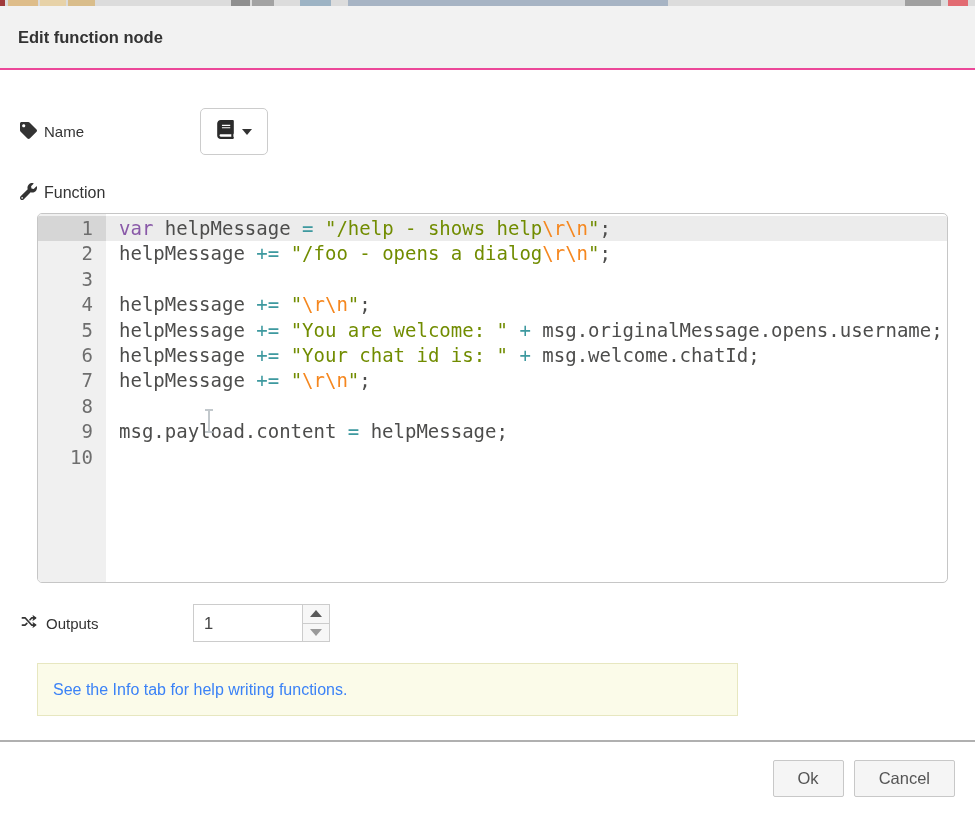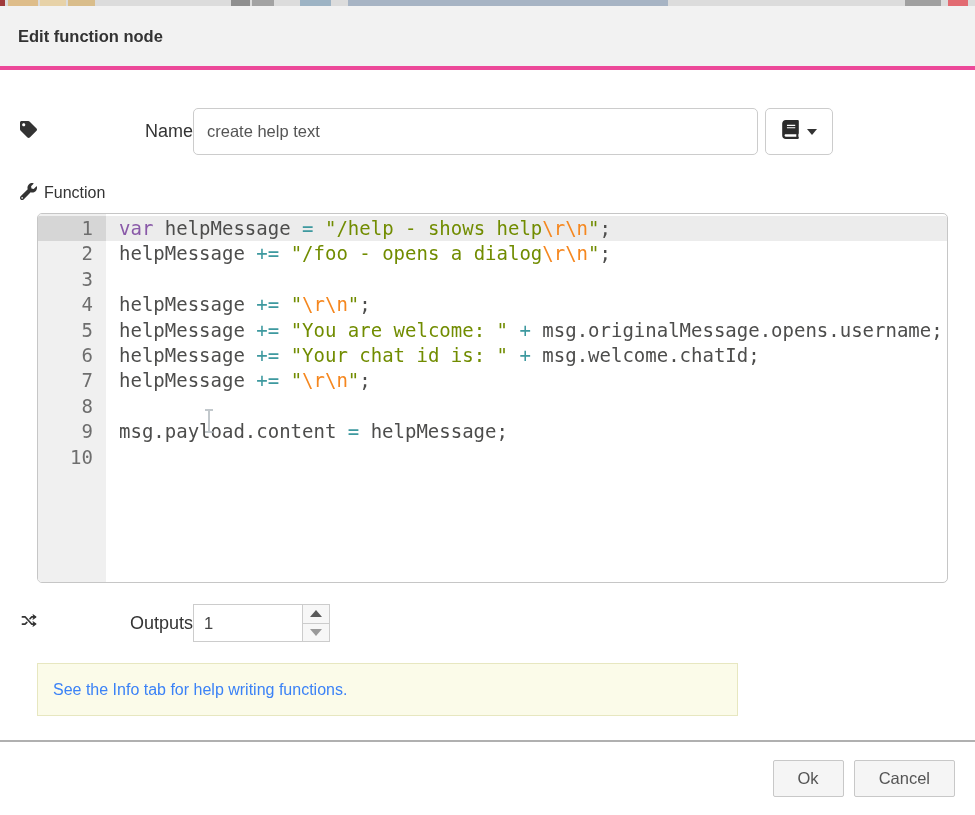--- a/index.html
+++ b/index.html
@@ -10,29 +10,29 @@
     color:#333;
   }
 
   
   .backdrop-strip { position:relative; width:975px; height:6px; background:#dcdcdc; }
   .backdrop-strip .blk { position:absolute; top:0; height:6px; }
 
   
   .dialog { width:975px; height:809px; background:#fff; display:flex; flex-direction:column; }
   .dlg-header {
-    height:64px; background:#f2f2f2; border-bottom:4px solid #ec4899;
+    height:64px; background:#f2f2f2; border-bottom:2px solid #ec4899;
     display:flex; align-items:center; padding:4px 18px;
   }
   .dlg-title { font-size:16.5px; font-weight:bold; color:#333; }
 
   .dlg-body { flex:1; padding:0 20px; }
 
   .row { display:flex; align-items:center; }
-  .field-label { width:173px; display:flex; align-items:center; gap:1px; font-size:18px; color:#333;justify-content:space-between; }
+  .field-label { width:173px; display:flex; align-items:center; gap:7px; font-size:15px; color:#333; }
   .field-label svg { flex:none; }
 
   .name-row { margin-top:38px; height:47px; }
   .name-input {
     width:565px; height:47px; border:1px solid #ccc; border-radius:5px;
     font-size:16.5px; color:#555; padding:0 13px; outline:none;
     font-family:"Liberation Sans", sans-serif; background:#fff;
   }
   .lib-btn {
     margin-left:7px; width:68px; height:47px; background:#fff; border:1px solid #ccc;
@@ -127,21 +127,20 @@
 
     <div class="row name-row">
       <div class="field-label">
         <span>
           <svg width="17" height="17" viewBox="0 0 512 512">
               <path fill="#333" d="M0 252.118V48C0 21.49 21.49 0 48 0h204.118a48 48 0 0 1 33.941 14.059l211.882 211.882c18.745 18.745 18.745 49.137 0 67.882L293.823 497.941c-18.745 18.745-49.137 18.745-67.882 0L14.059 286.059A48 48 0 0 1 0 252.118zM112 64c-26.51 0-48 21.49-48 48s21.49 48 48 48 48-21.49 48-48-21.49-48-48-48z"></path>
             </svg>
         </span>
         <span>Name</span>
       </div>
-      <input class="name-input" type="text" value="create help text" style="">
       <div class="lib-btn">
         <span>
           <svg width="19" height="19" viewBox="0 0 448 512">
               <path fill="#2b2b2b" d="M448 360V24c0-13.3-10.7-24-24-24H96C43 0 0 43 0 96v320c0 53 43 96 96 96h328c13.3 0 24-10.7 24-24v-16c0-7.5-3.5-14.3-8.9-18.7-4.2-15.4-4.2-59.3 0-74.7 5.4-4.3 8.9-11.1 8.9-18.6zM128 134c0-3.3 2.7-6 6-6h212c3.3 0 6 2.7 6 6v20c0 3.3-2.7 6-6 6H134c-3.3 0-6-2.7-6-6v-20zm0 64c0-3.3 2.7-6 6-6h212c3.3 0 6 2.7 6 6v20c0 3.3-2.7 6-6 6H134c-3.3 0-6-2.7-6-6v-20zm253.4 250H96c-17.7 0-32-14.3-32-32 0-17.6 14.4-32 32-32h285.4c-1.9 17.1-1.9 46.9 0 64z"></path>
             </svg>
         </span>
         <span class="caret-down"></span>
       </div>
     </div>
 

